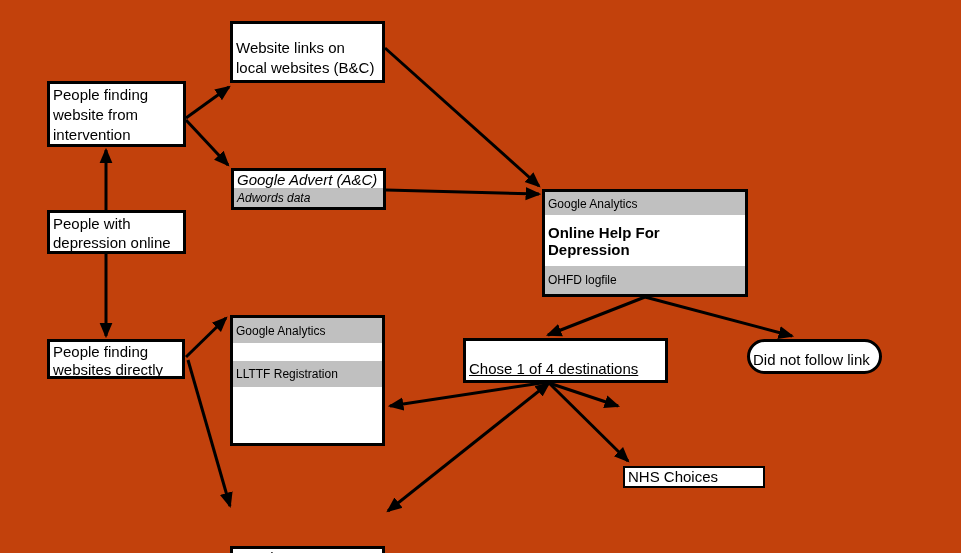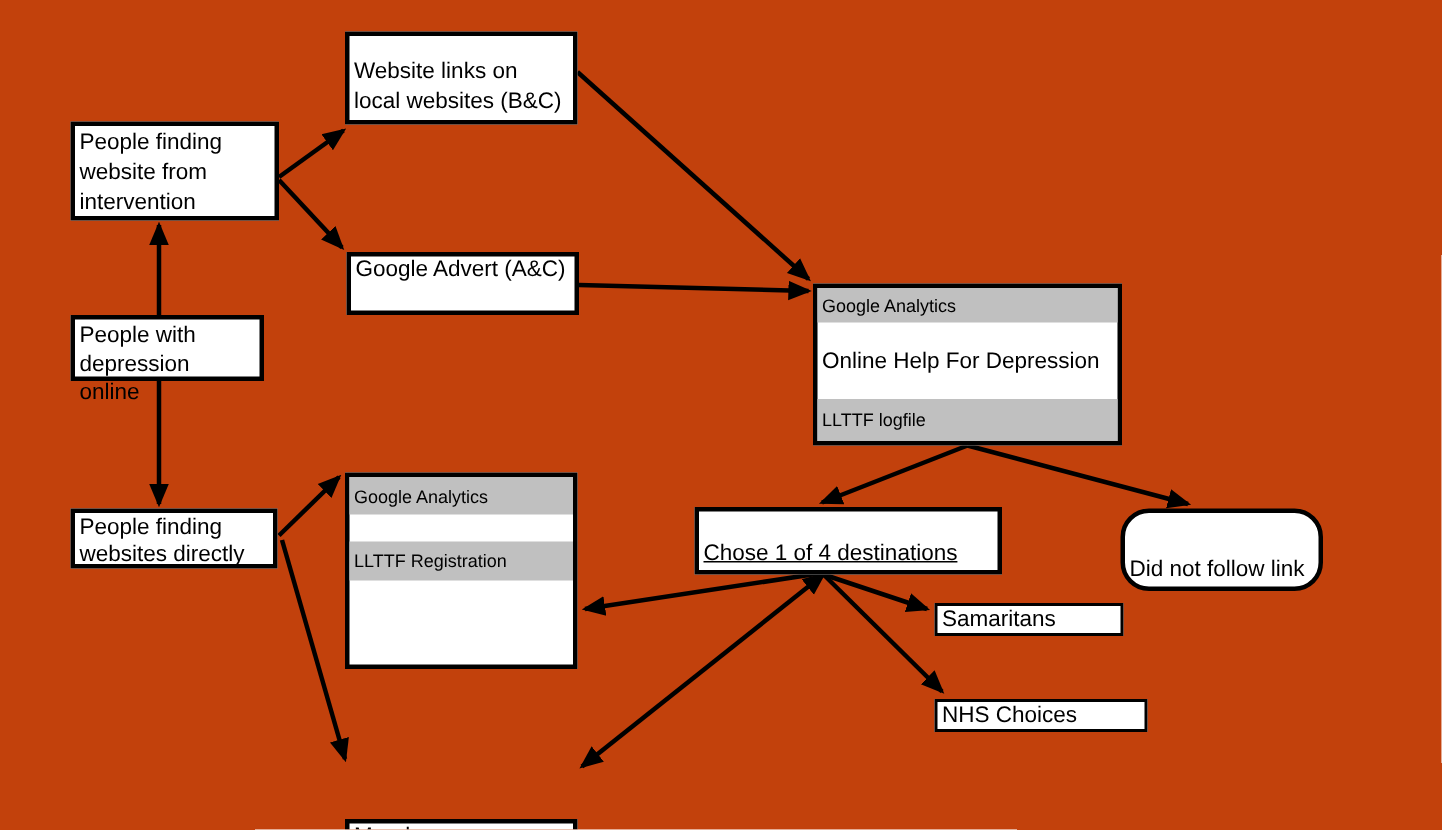--- a/index.html
+++ b/index.html
@@ -47,42 +47,43 @@
     padding: 2px 3px;
     display: flex;
     align-items: center;
   }
   .body-title {
     font-size: 15px;
     padding: 0 3px;
     flex: 1;
     display: flex;
     align-items: center;
+    font-weight: bold;
   }
   
   #node-website-links   { left: 230px; top: 21px;  width: 155px; height: 62px; }
   #node-website-links .label { line-height: 20px; padding-bottom: 2px; }
   #node-intervention    { left: 47px;  top: 81px;  width: 139px; height: 66px; }
   #node-intervention .label { line-height: 20px; }
-  #node-google-advert   { left: 231px; top: 168px; width: 155px; height: 42px; }
+  #node-google-advert   { left: 231px; top: 168px; width: 155px; height: 42px; font-style: italic; }
   #node-google-advert .advert-title { font-size: 15px; line-height: 17px; padding: 0 3px; }
   #node-google-advert .graybar { flex: 1; }
-  #node-depression-online { left: 47px; top: 210px; width: 129px; height: 44px; }
+  #node-depression-online { left: 47px; top: 210px; width: 139px; height: 44px; }
   #node-ohfd            { left: 542px; top: 189px; width: 206px; height: 108px; }
   #node-ohfd .header    { height: 19px; }
   #node-ohfd .footer    { height: 24px; }
   #node-finding-directly { left: 47px; top: 339px; width: 138px; height: 40px; }
   #node-finding-directly .label { line-height: 18px; }
   #node-llttf           { left: 230px; top: 315px; width: 155px; height: 131px; }
   #node-llttf .header   { height: 21px; }
   #node-llttf .footer   { height: 22px; margin-top: 18px; }
   #node-llttf .body-title { align-items: flex-end; padding-bottom: 12px; }
   #node-chose           { left: 463px; top: 338px; width: 205px; height: 45px; text-decoration: underline; }
   #node-chose .label    { padding-bottom: 2px; }
-  #node-did-not-follow  { left: 747px; top: 339px; width: 135px; height: 55px; border-radius: 19px; }
+  #node-did-not-follow  { left: 747px; top: 339px; width: 135px; height: 35px; border-radius: 19px; }
   #node-did-not-follow .label { padding-bottom: 2px; }
   #node-samaritans      { left: 623px; top: 402px; width: 126px; height: 22px; }
   #node-nhs-choices     { left: 623px; top: 466px; width: 142px; height: 22px; }
   #node-moodgym         { left: 230px; top: 509px; width: 155px; height: 22px; margin-top: 37px; }
   .single .label { line-height: 16px; padding: 1px 3px 0 3px; }
   line { stroke: #000000; stroke-width: 3; }
 </style>
 </head>
 <body>
 
@@ -116,54 +117,52 @@
   </div>
 
   <div class="node" id="node-intervention">
     <span class="label">People finding
 website from
 intervention</span>
   </div>
 
   <div class="node" id="node-google-advert">
     <span class="advert-title">Google Advert (A&amp;C)</span>
+    <span class="graybar">Adwords data</span>
   </div>
 
   <div class="node" id="node-depression-online">
     <span class="label">People with
 depression online</span>
   </div>
 
   <div class="node" id="node-ohfd">
     <span class="graybar header">Google Analytics</span>
     <span class="body-title">Online Help For Depression</span>
-    <span class="graybar footer">LLTTF logfile</span>
+    <span class="graybar footer">OHFD logfile</span>
   </div>
 
   <div class="node" id="node-finding-directly">
     <span class="label">People finding
 websites directly</span>
   </div>
 
   <div class="node" id="node-llttf">
     <span class="graybar header">Google Analytics</span>
     <span class="graybar footer">LLTTF Registration</span>
   </div>
 
   <div class="node" id="node-chose">
     <span class="label bottom-align">Chose 1 of 4 destinations</span>
   </div>
 
   <div class="node" id="node-did-not-follow">
     <span class="label bottom-align">Did not follow link</span>
   </div>
 
-  <div class="node thin single" id="node-samaritans">
-    <span class="label">Samaritans</span>
-  </div>
 
   <div class="node thin single" id="node-nhs-choices">
     <span class="label">NHS Choices</span>
   </div>
 
   <div class="node single" id="node-moodgym">
     <span class="label">Moodgym</span>
   </div>
 
 </div>

